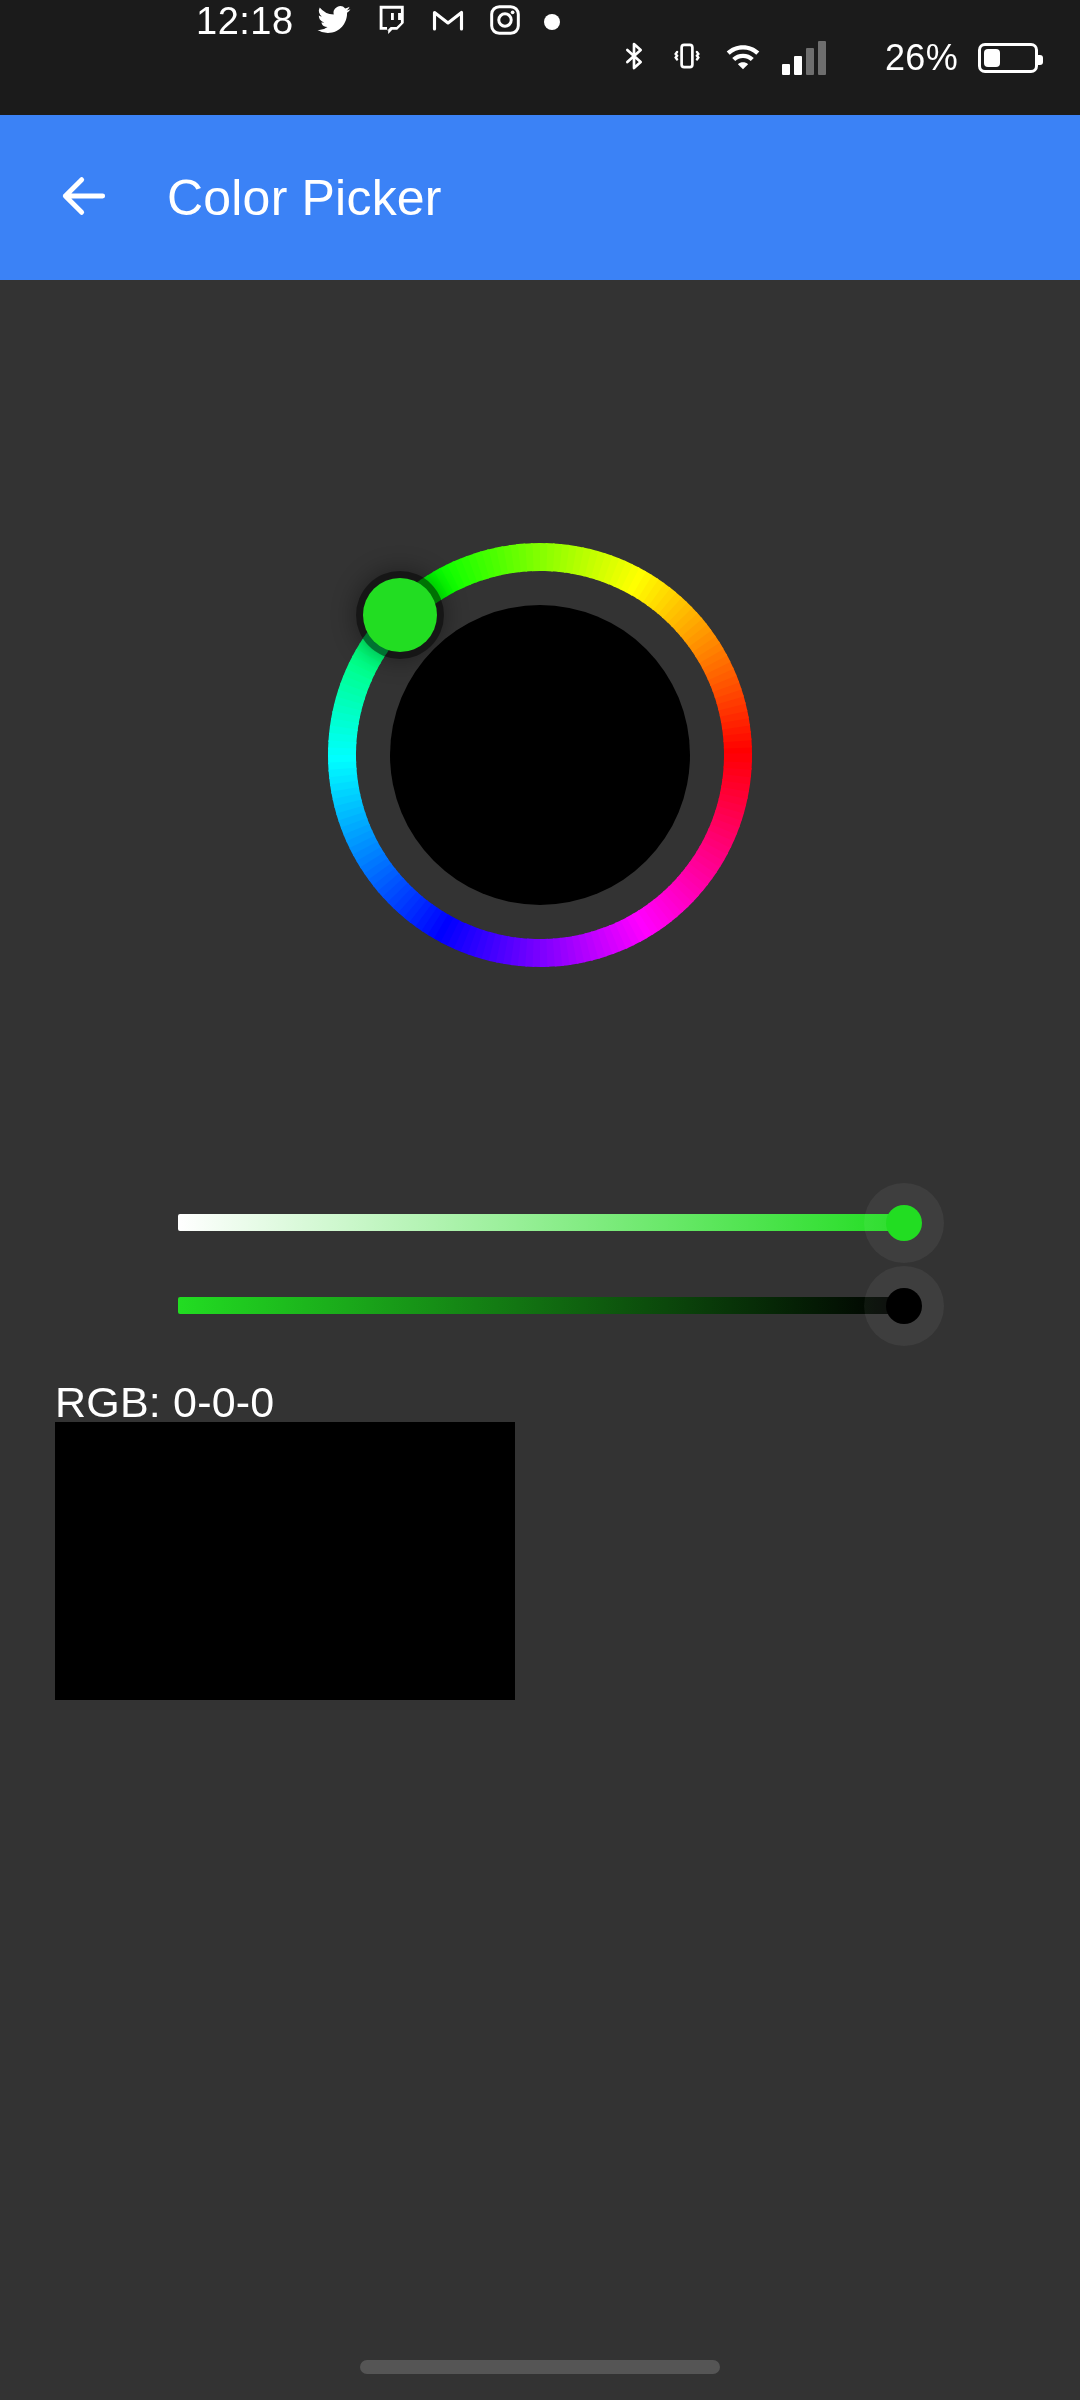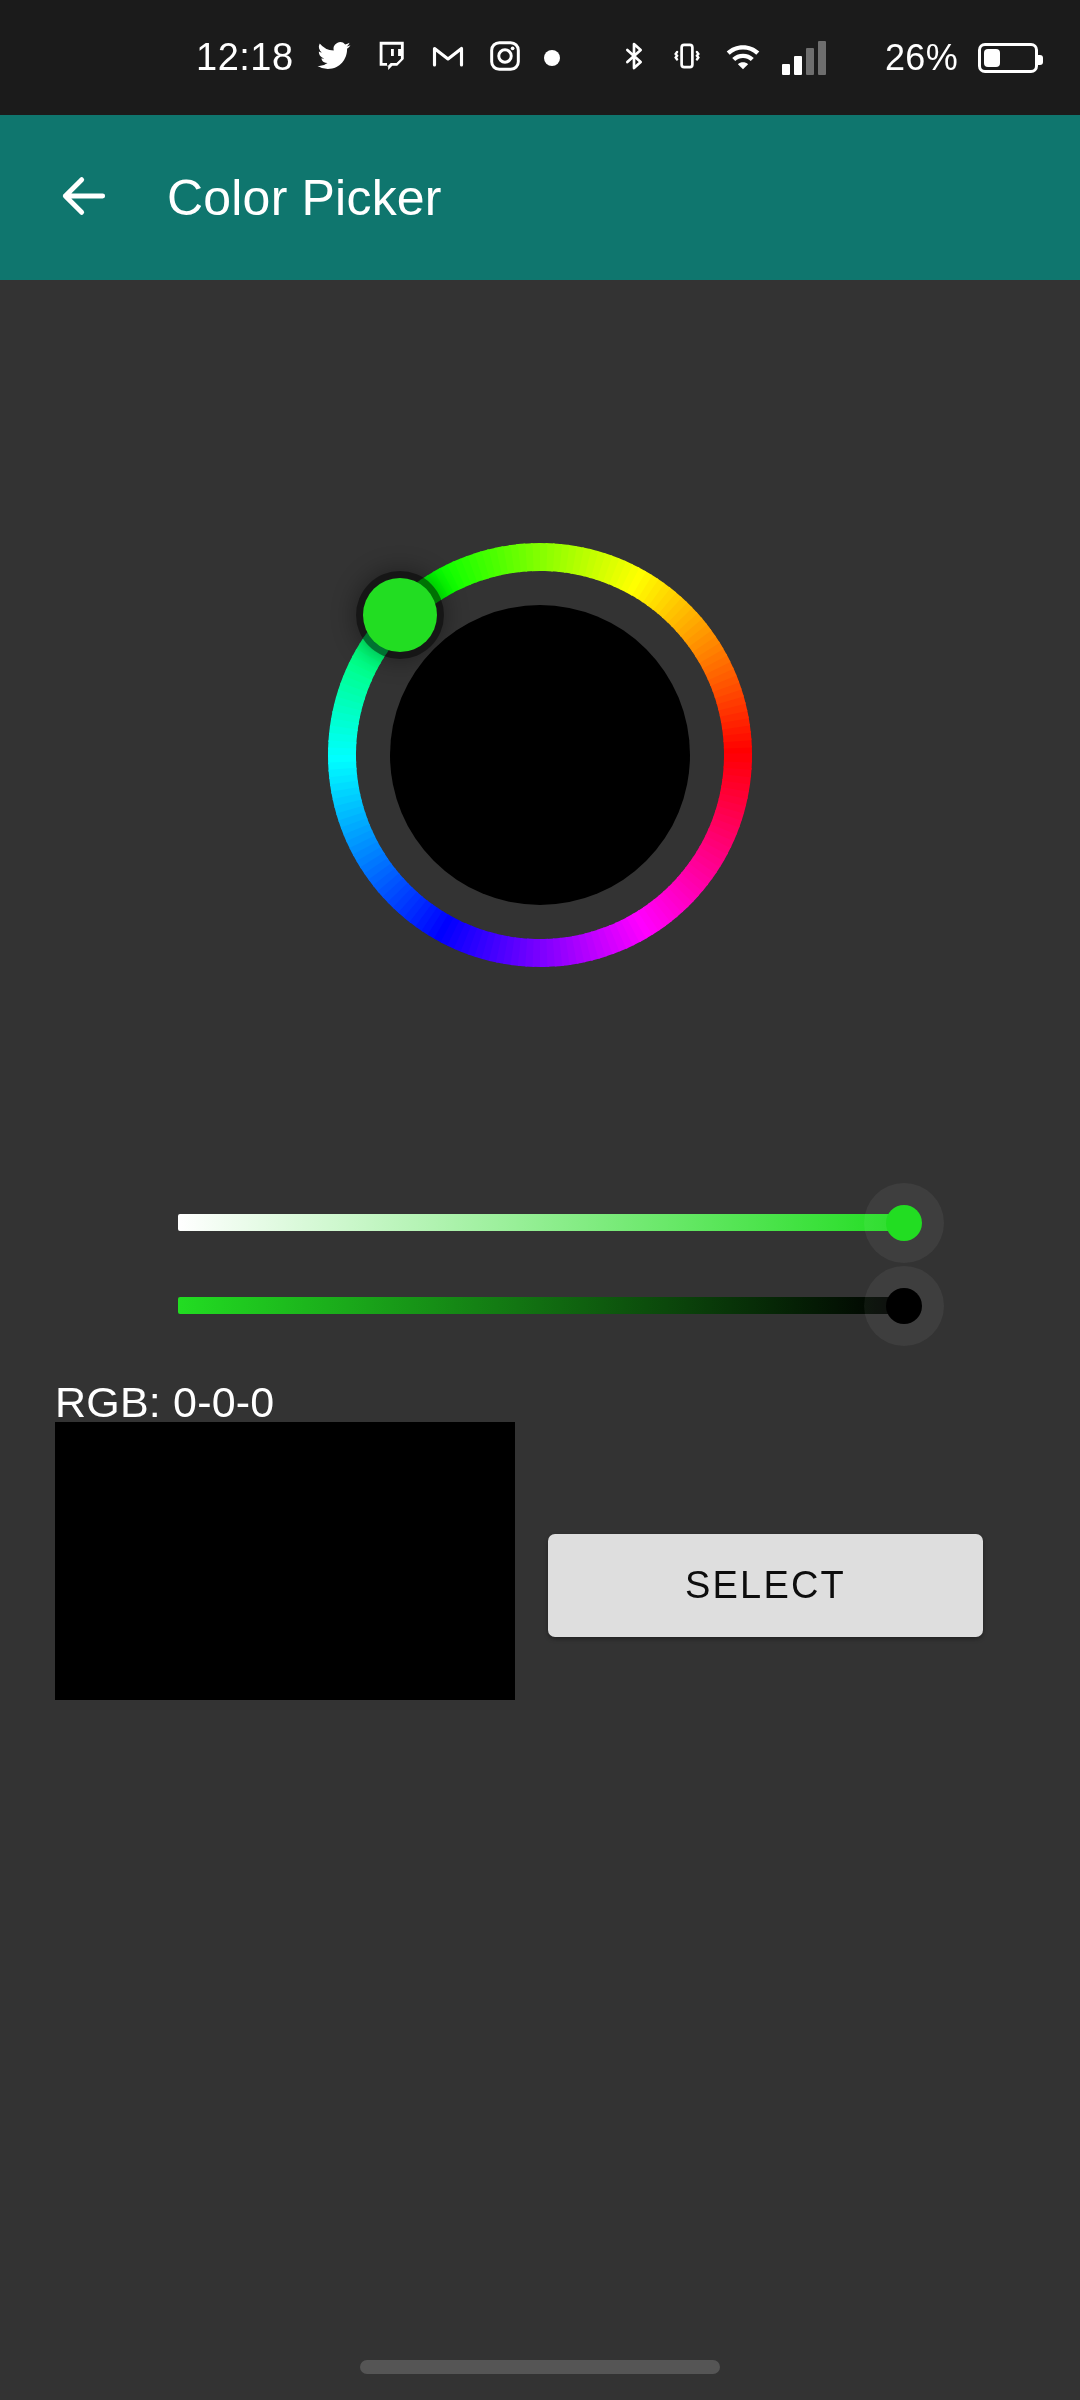--- a/index.html
+++ b/index.html
@@ -8,21 +8,21 @@
     background:#333333;
     font-family:"Liberation Sans", sans-serif;
     -webkit-font-smoothing:antialiased;
   }
   #screen { position:relative; width:1080px; height:2400px; background:#333333; }
 
   
   #status-bar {
     position:absolute; left:0; top:0; width:1080px; height:115px;
     background:#1b1b1b;
-    display:flex; align-items:center;
+    display:flex; align-items:flex-start;
   }
   .sb-left {
     display:flex; align-items:center; gap:22px;
     margin-left:196px;
   }
   .sb-time {
     color:#ffffff; font-size:38px; letter-spacing:0.5px;
     font-family:"Liberation Sans", sans-serif;
   }
   .sb-icon { display:block; }
@@ -196,21 +196,21 @@
       </span>
 
       <span class="sb-pct">26%</span>
 
       <span class="battery">
         <span class="fill"></span>
       </span>
     </div>
   </div>
 
-  <div id="app-bar" style="background: #0f766e;">
+  <div id="app-bar" style="background: #3b82f6;">
     <div id="back-button">
       <span>
         <svg width="56" height="56" viewBox="0 0 24 24">
           <path fill="none" stroke="#ffffff" stroke-width="2.1" stroke-linecap="round" stroke-linejoin="round" d="M20 12H4m0 0l7-7m-7 7l7 7"></path>
         </svg>
       </span>
     </div>
     <div id="app-title">Color Picker</div>
   </div>
 
@@ -423,16 +423,15 @@
 
   <div class="slider-row" id="slider-value">
     <div class="slider-track" id="val-track" style="background: linear-gradient(to right, rgb(34, 221, 34), rgb(0, 0, 0));"></div>
     <div class="slider-thumb-halo"></div>
     <div class="slider-thumb" id="val-thumb" style="background: rgb(0, 0, 0);"></div>
   </div>
 
   <div id="rgb-label">RGB: 0-0-0</div>
 
   <div id="color-preview" style="background: rgb(0, 0, 0);"></div>
-  <button id="select-button" style="background: rgb(222, 222, 222); color: rgb(13, 13, 13);">SELECT</button>
 
   <div id="gesture-bar"></div>
 </div>
 
 </body></html>

